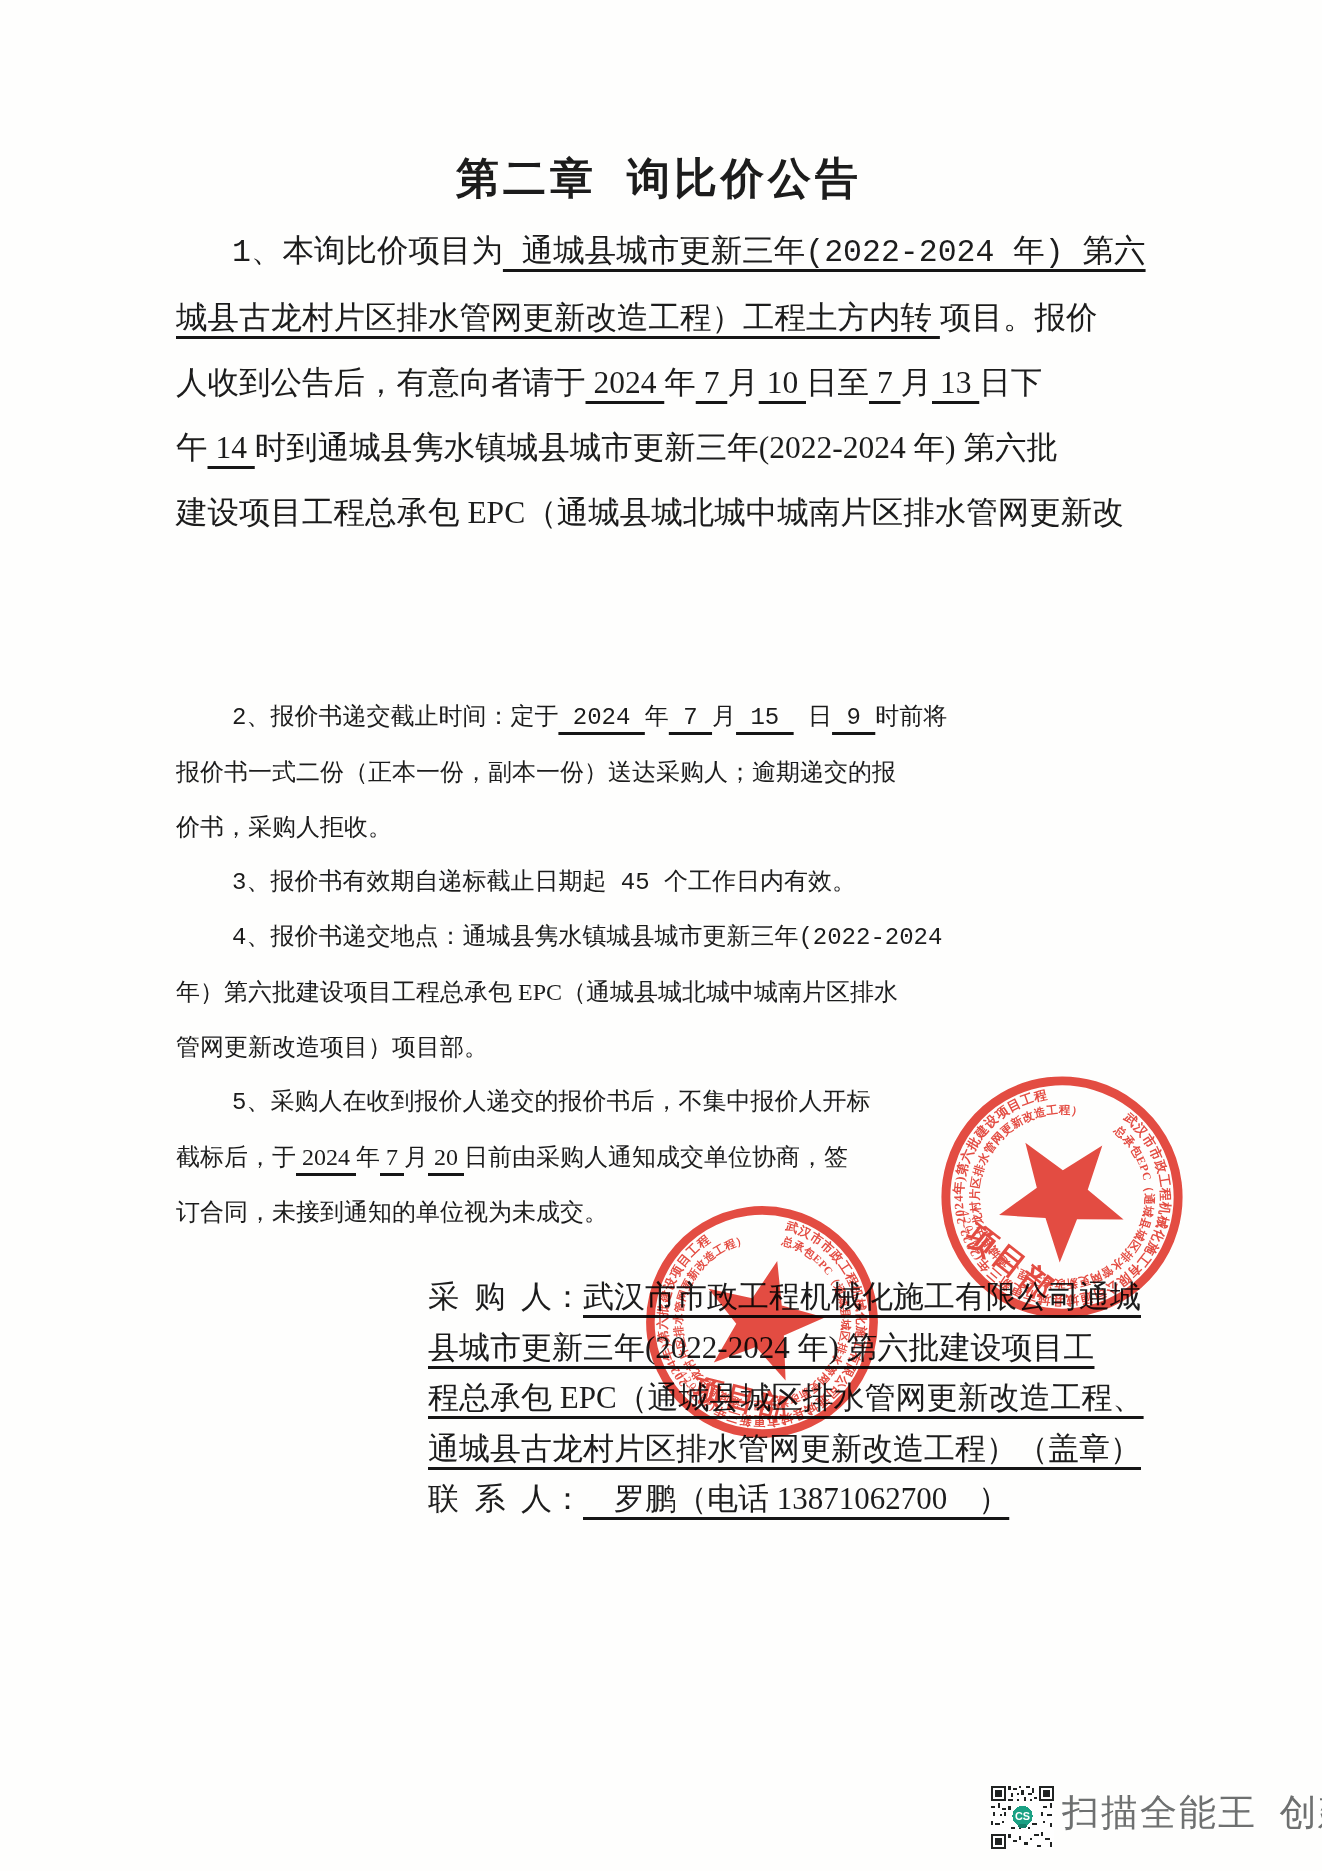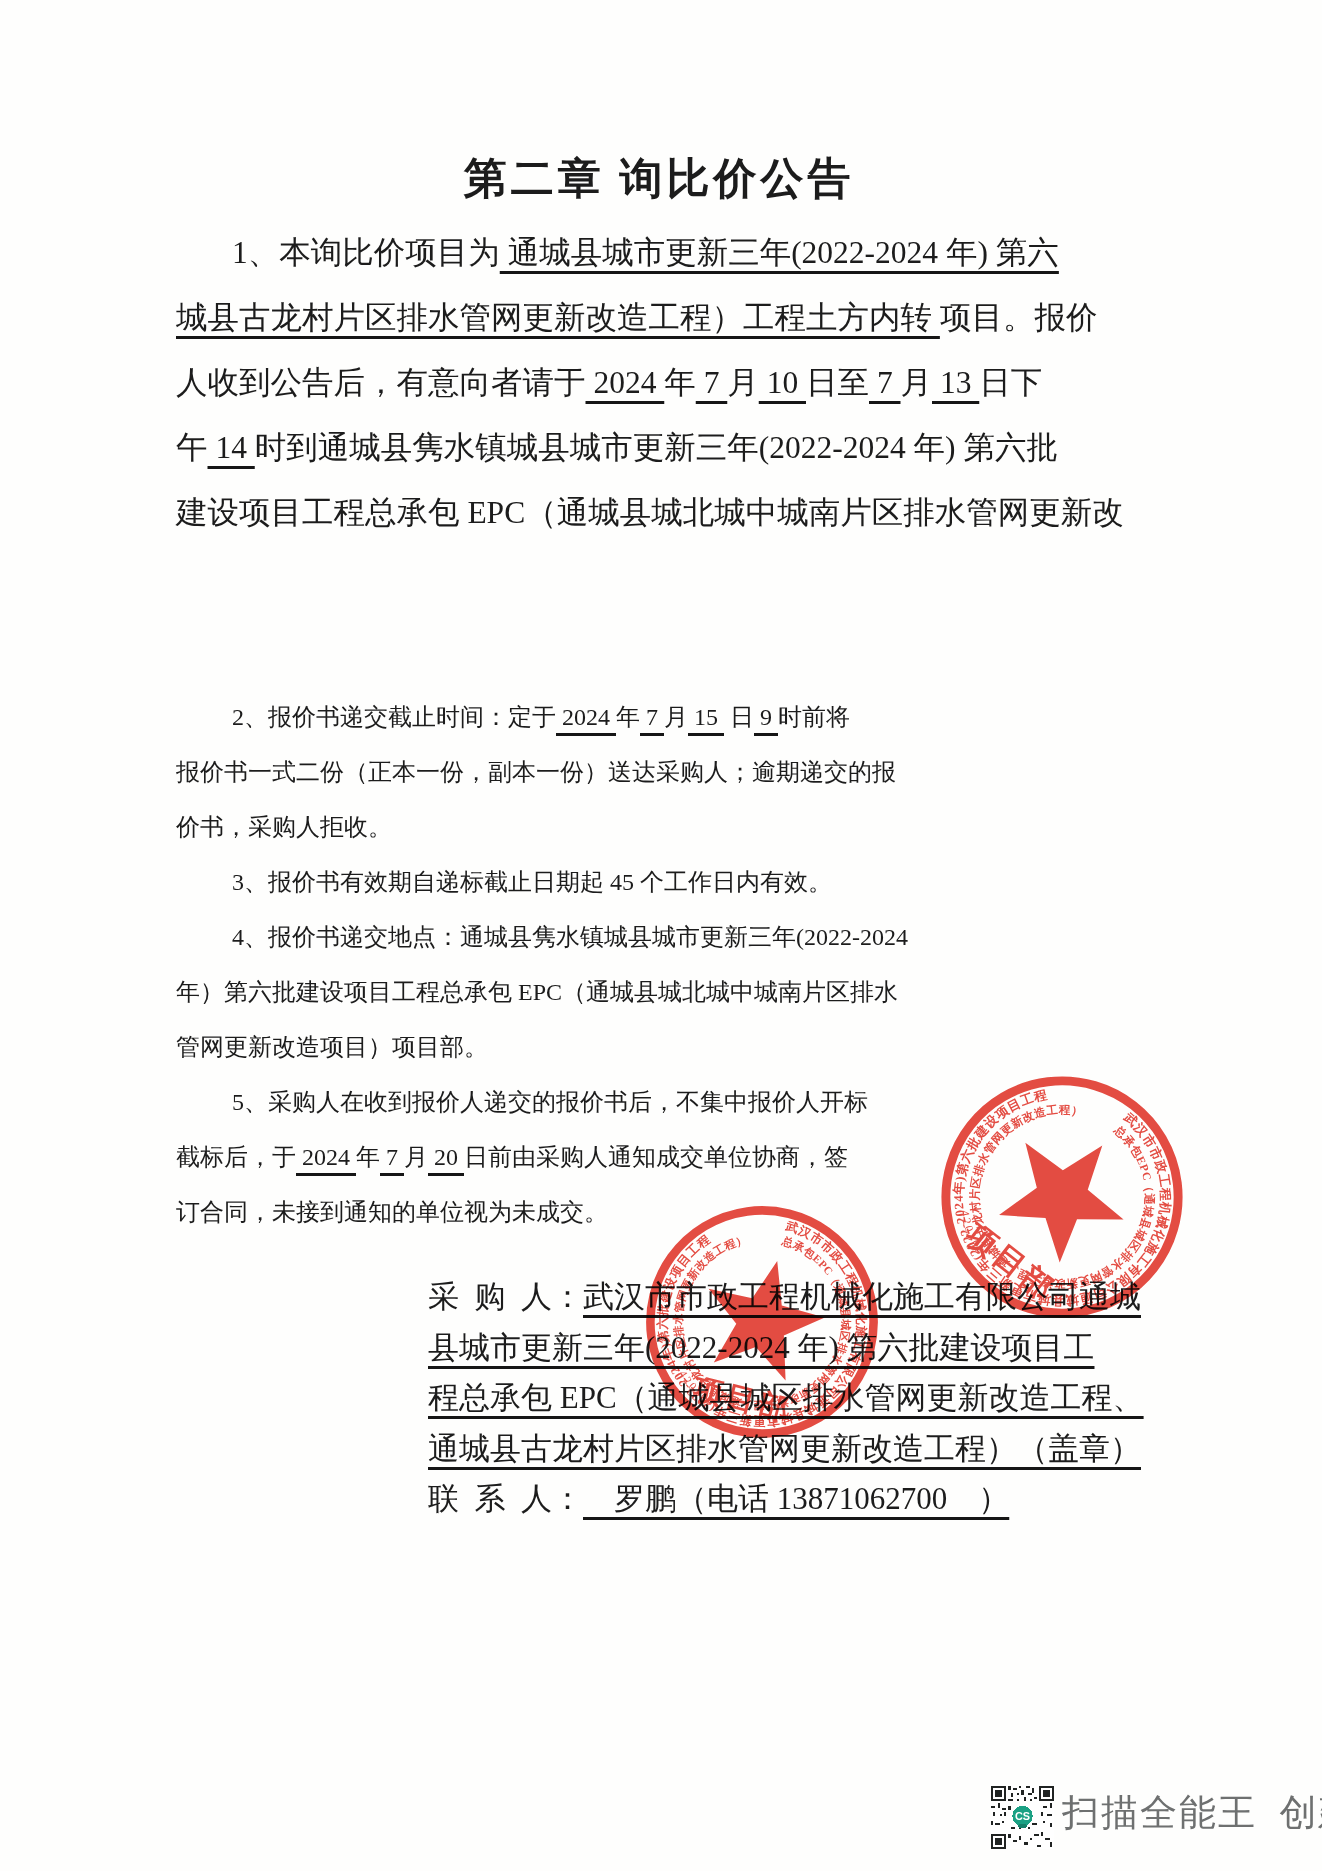--- a/index.html
+++ b/index.html
@@ -12,37 +12,37 @@
     width:1322px;height:1871px;
     margin:0 auto;
     background:#fefefd;
     overflow:hidden;
     font-family:"Liberation Serif","DejaVu Serif",serif;
     color:var(--ink);
   }
   .doc-title{
     position:absolute;left:0;right:30px;top:150px;
     text-align:center;
-    font-family:Liberation Serif, serif;
+    font-family:Liberation Mono, monospace;
     font-weight:700;font-size:43px;letter-spacing:4px;margin-left:26px;
   }
   .body-a{
     position:absolute;left:176px;top:220px;width:962px;
     font-size:31.5px;line-height:65px;
   }
   .body-b{
     position:absolute;left:176px;top:690px;width:962px;
     font-size:24px;line-height:55px;
   }
   .purchaser{
     position:absolute;left:428px;top:1272px;width:660px;
     font-size:31px;line-height:50.5px;
   }
   .line{white-space:pre;}
-  .line.ind{text-indent:56px;}
+  .line.ind{text-indent:56px;font-family:Liberation Mono, monospace;}
   .u{
     text-decoration:underline;
     text-underline-offset:8px;
     text-decoration-thickness:2.6px;
     text-decoration-color:#161616;
   }
   
   .seal{
     position:absolute;
     mix-blend-mode:multiply;

